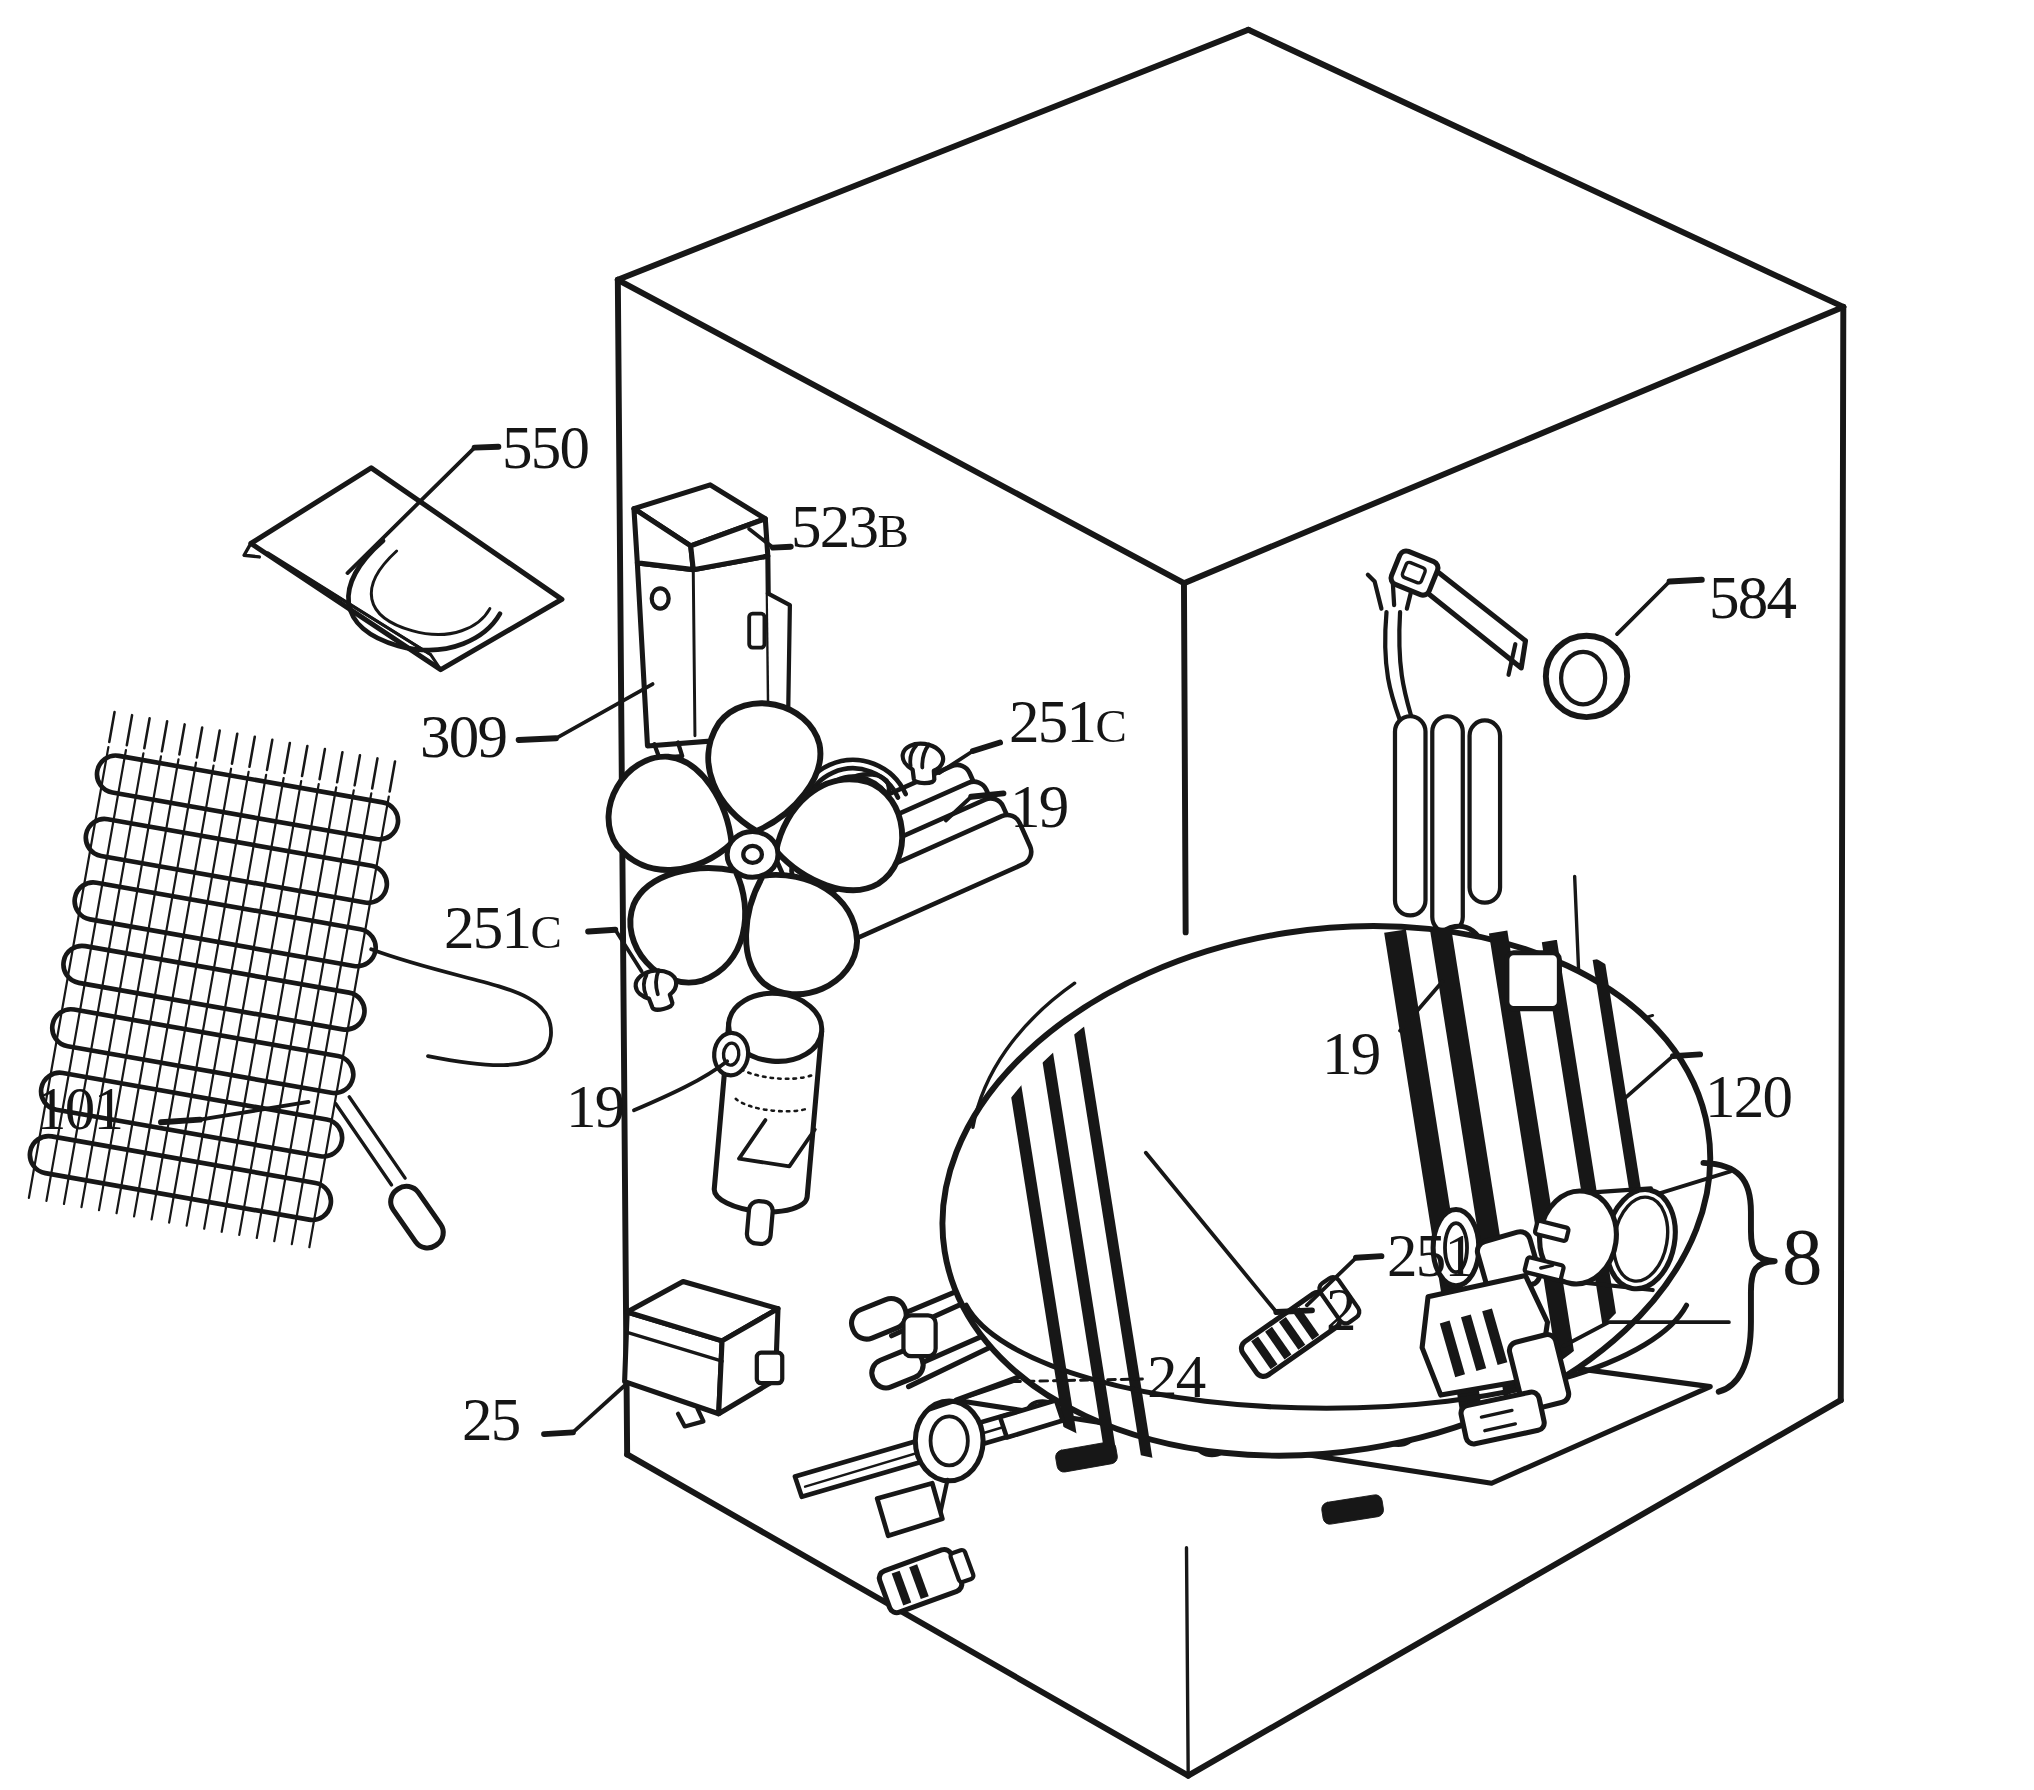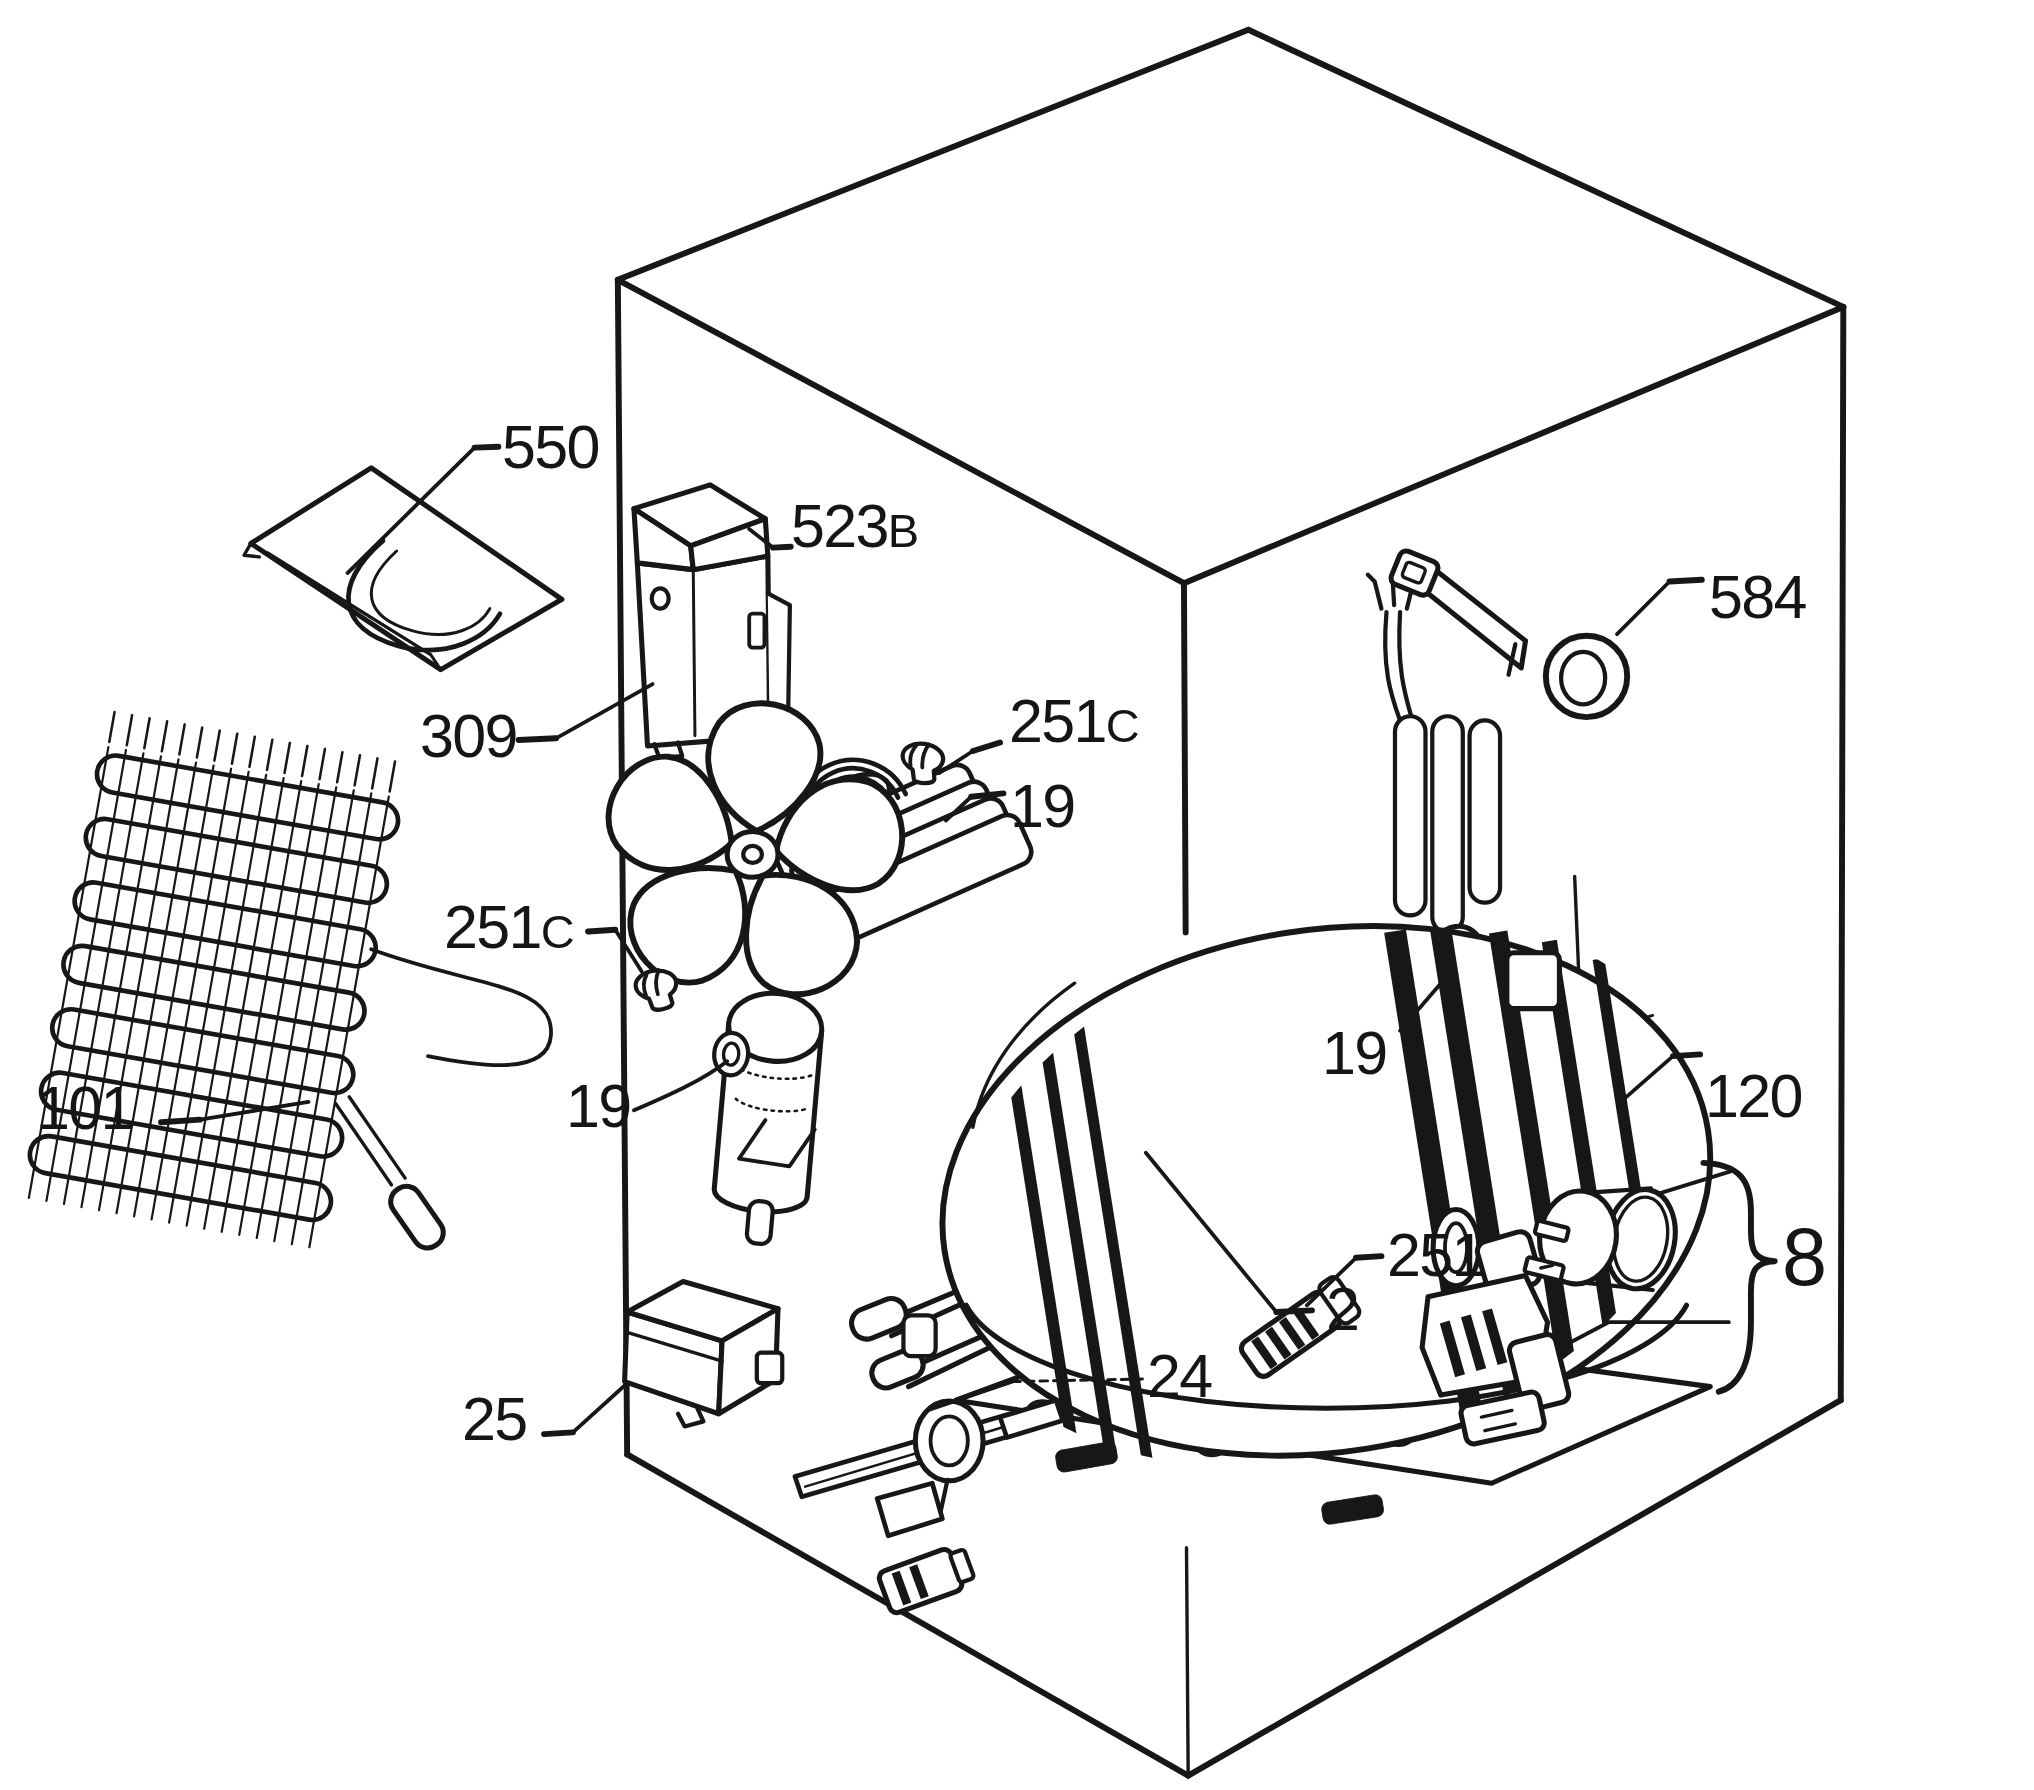--- a/index.html
+++ b/index.html
@@ -1,17 +1,17 @@
 <!DOCTYPE html>
 <html style="font-size:13.6px"><head>
 <meta charset="utf-8">
 <style>
   html,body{margin:0;padding:0;background:#fff;}
   #stage{position:relative;width:1856px;height:1791px;background:#ffffff;overflow:hidden;
-         font-family:Liberation Sans, sans-serif;}
+         font-family:Liberation Serif, serif;}
   #art{position:absolute;left:0;top:0;}
   .part-label{position:absolute;color:#151515;font-size:61px;line-height:1;
               letter-spacing:-1.7px;white-space:nowrap;transform:translateY(-11px);}
   .part-label .sfx{font-size:47px;letter-spacing:-0.8px;}
   .part-label.big{font-size:81px;transform:translateY(-14.4px);}
   .drawing-code{position:absolute;color:#151515;font-size:46px;line-height:1;
                 letter-spacing:0.8px;transform:translateY(-7.6px);}
 </style>
 </head>
 <body>

